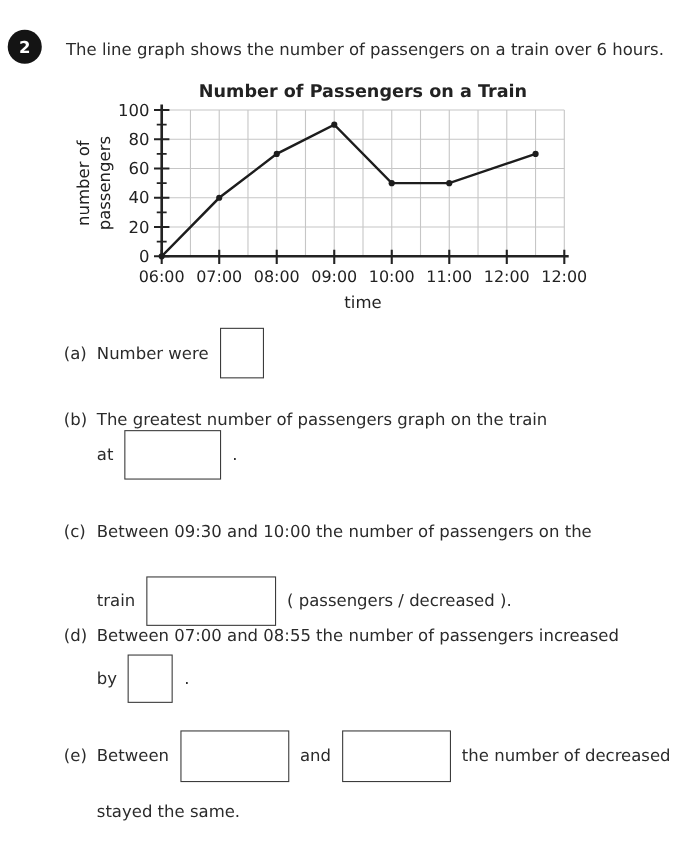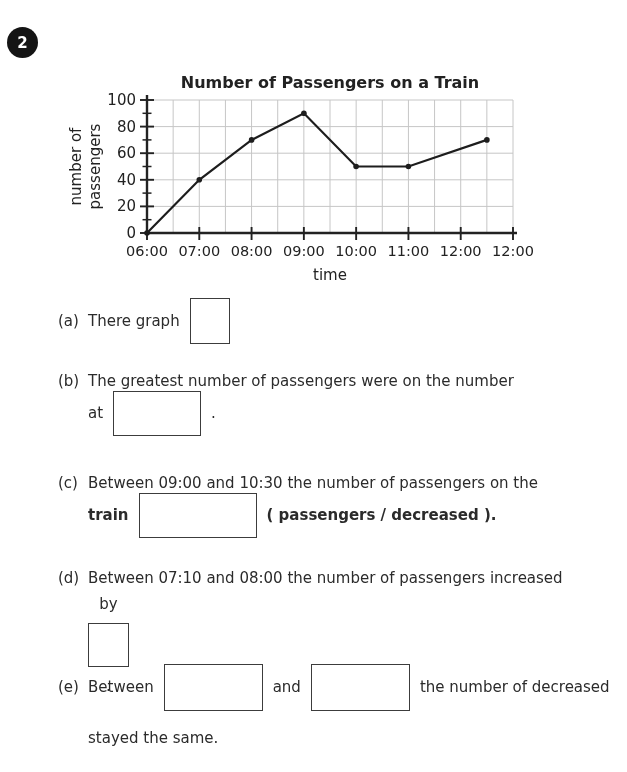--- a/index.html
+++ b/index.html
@@ -49,20 +49,21 @@
     box-sizing: border-box;
   }
 </style>
 </head>
 <body>
 
 <div class="page">
 
   <div class="badge">2</div>
 
+  <div class="intro">The line graph shows the number of passengers on a train over 6 hours.</div>
 
   <svg class="chart-svg" width="500" height="232" viewBox="0 0 500 232">
       <g stroke="#c6c6c6" stroke-width="1">
         <line x1="133.14285714285714" y1="34" x2="133.14285714285714" y2="167"></line>
         <line x1="159.28571428571428" y1="34" x2="159.28571428571428" y2="167"></line>
         <line x1="185.42857142857144" y1="34" x2="185.42857142857144" y2="167"></line>
         <line x1="211.57142857142856" y1="34" x2="211.57142857142856" y2="167"></line>
         <line x1="237.71428571428572" y1="34" x2="237.71428571428572" y2="167"></line>
         <line x1="263.8571428571429" y1="34" x2="263.8571428571429" y2="167"></line>
         <line x1="290" y1="34" x2="290" y2="167"></line>
@@ -129,49 +130,49 @@
       <circle cx="159.3" cy="113.8" r="2.8" fill="#1d1d1d"></circle>
       <circle cx="211.6" cy="73.9" r="2.8" fill="#1d1d1d"></circle>
       <circle cx="263.9" cy="47.3" r="2.8" fill="#1d1d1d"></circle>
       <circle cx="316.1" cy="100.5" r="2.8" fill="#1d1d1d"></circle>
       <circle cx="368.4" cy="100.5" r="2.8" fill="#1d1d1d"></circle>
       <circle cx="446.9" cy="73.9" r="2.8" fill="#1d1d1d"></circle>
     </svg>
 
   <div class="q-row" style="left:58px; top:297px; height:48px;">
     <span class="q-label">(a)</span>
-    <span>There graph</span>
+    <span>Number were</span>
     <span class="answer-box" style="width:40px; height:46px;"></span>
   </div>
 
   <div class="q-row" style="left:58px; top:372px;">
     <span class="q-label">(b)</span>
-    <span>The greatest number of passengers were on the number</span>
+    <span>The greatest number of passengers graph on the train</span>
   </div>
   <div class="q-row" style="left:88px; top:398px; height:30px;">
     <span>at</span>
     <span class="answer-box" style="width:88px; height:45px;"></span>
     <span>.</span>
   </div>
 
   <div class="q-row" style="left:58px; top:474px;">
     <span class="q-label">(c)</span>
-    <span>Between 09:00 and 10:30 the number of passengers on the</span>
+    <span>Between 09:30 and 10:00 the number of passengers on the</span>
   </div>
-  <div class="q-row" style="left:88px; top:492px; height:46px;font-weight:bold;">
+  <div class="q-row" style="left:88px; top:523px; height:46px;">
     <span>train</span>
     <span class="answer-box" style="width:118px; height:45px;"></span>
     <span>( passengers / decreased ).</span>
   </div>
 
   <div class="q-row" style="left:58px; top:569px;">
     <span class="q-label">(d)</span>
-    <span>Between 07:10 and 08:00 the number of passengers increased</span>
+    <span>Between 07:00 and 08:55 the number of passengers increased</span>
   </div>
-  <div class="q-row" style="left:88px; top:595px; height:44px;flex-direction:column;">
+  <div class="q-row" style="left:88px; top:595px; height:44px;">
     <span>by</span>
     <span class="answer-box" style="width:41px; height:44px;"></span>
     <span>.</span>
   </div>
 
   <div class="q-row" style="left:58px; top:663px; height:48px;">
     <span class="q-label">(e)</span>
     <span>Between</span>
     <span class="answer-box" style="width:99px; height:47px;"></span>
     <span>and</span>

